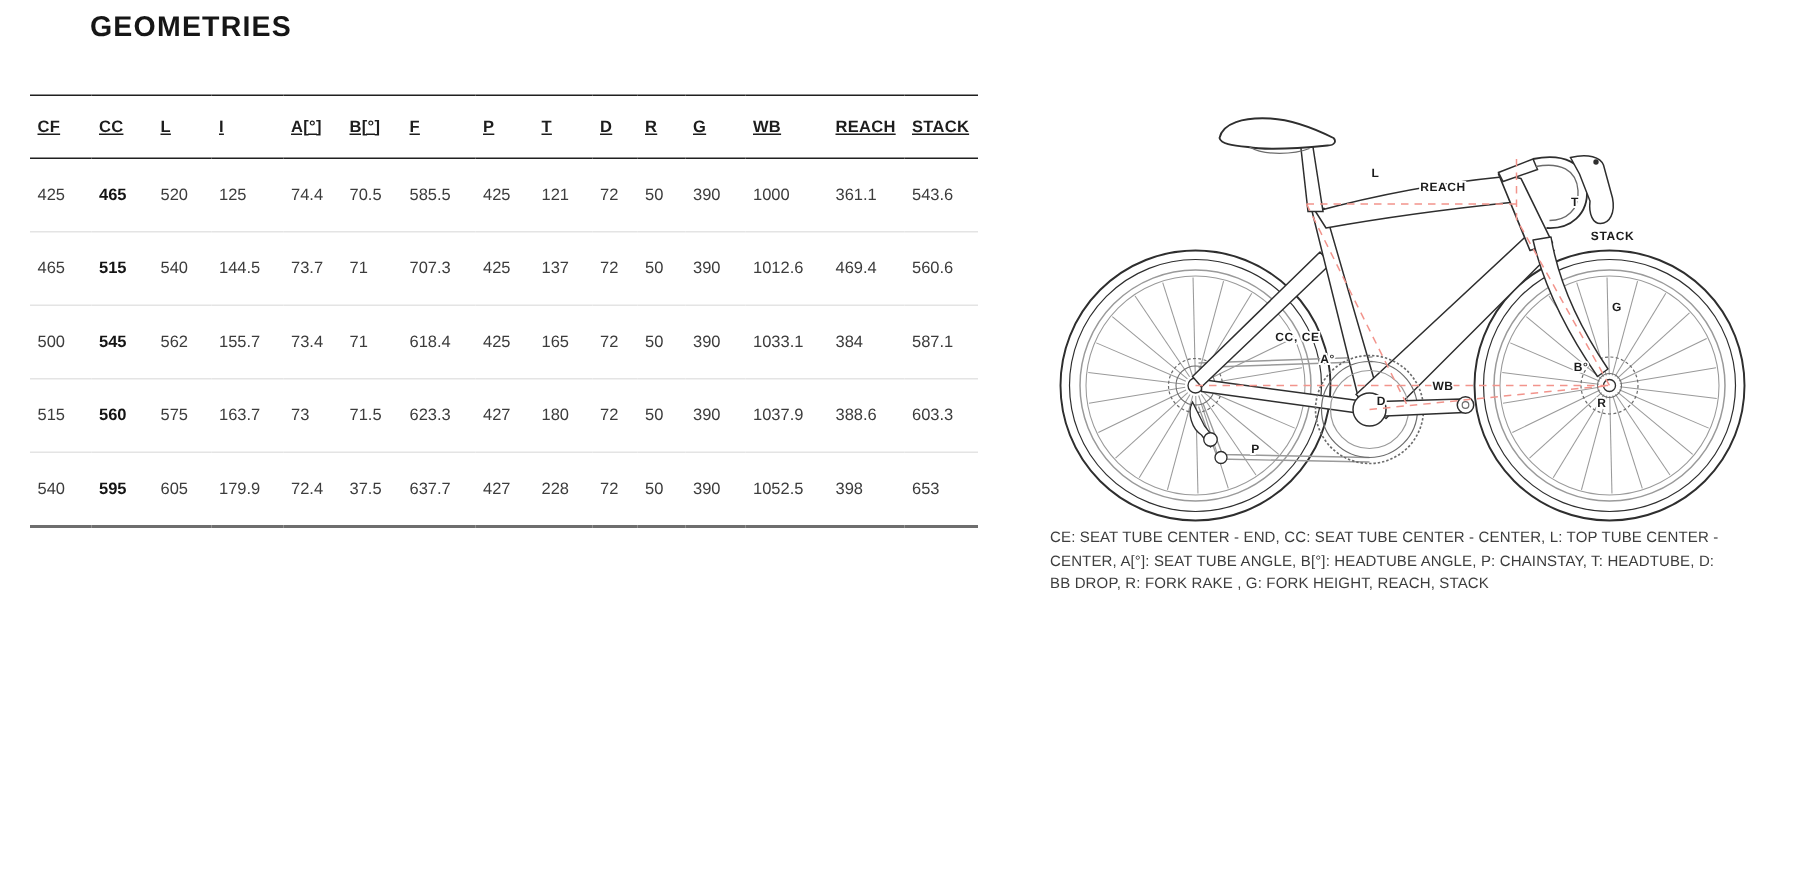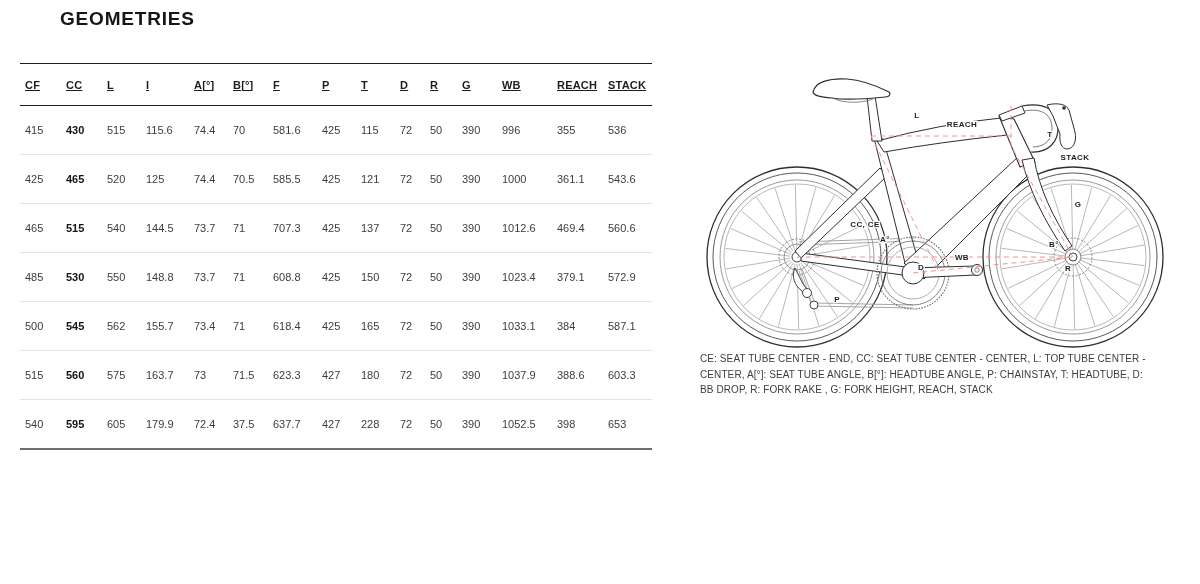--- a/index.html
+++ b/index.html
@@ -80,37 +80,20 @@
           <th>D</th>
           <th>R</th>
           <th>G</th>
           <th>WB</th>
           <th>REACH</th>
           <th>STACK</th>
         </tr>
     </thead>
     <tbody>
         <tr>
-          <td>415</td>
-          <td class="bold">430</td>
-          <td>515</td>
-          <td>115.6</td>
-          <td>74.4</td>
-          <td>70</td>
-          <td>581.6</td>
-          <td>425</td>
-          <td>115</td>
-          <td>72</td>
-          <td>50</td>
-          <td>390</td>
-          <td>996</td>
-          <td>355</td>
-          <td>536</td>
-        </tr>
-        <tr>
           <td>425</td>
           <td class="bold">465</td>
           <td>520</td>
           <td>125</td>
           <td>74.4</td>
           <td>70.5</td>
           <td>585.5</td>
           <td>425</td>
           <td>121</td>
           <td>72</td>
@@ -129,37 +112,20 @@
           <td>71</td>
           <td>707.3</td>
           <td>425</td>
           <td>137</td>
           <td>72</td>
           <td>50</td>
           <td>390</td>
           <td>1012.6</td>
           <td>469.4</td>
           <td>560.6</td>
-        </tr>
-        <tr>
-          <td>485</td>
-          <td class="bold">530</td>
-          <td>550</td>
-          <td>148.8</td>
-          <td>73.7</td>
-          <td>71</td>
-          <td>608.8</td>
-          <td>425</td>
-          <td>150</td>
-          <td>72</td>
-          <td>50</td>
-          <td>390</td>
-          <td>1023.4</td>
-          <td>379.1</td>
-          <td>572.9</td>
         </tr>
         <tr>
           <td>500</td>
           <td class="bold">545</td>
           <td>562</td>
           <td>155.7</td>
           <td>73.4</td>
           <td>71</td>
           <td>618.4</td>
           <td>425</td>

